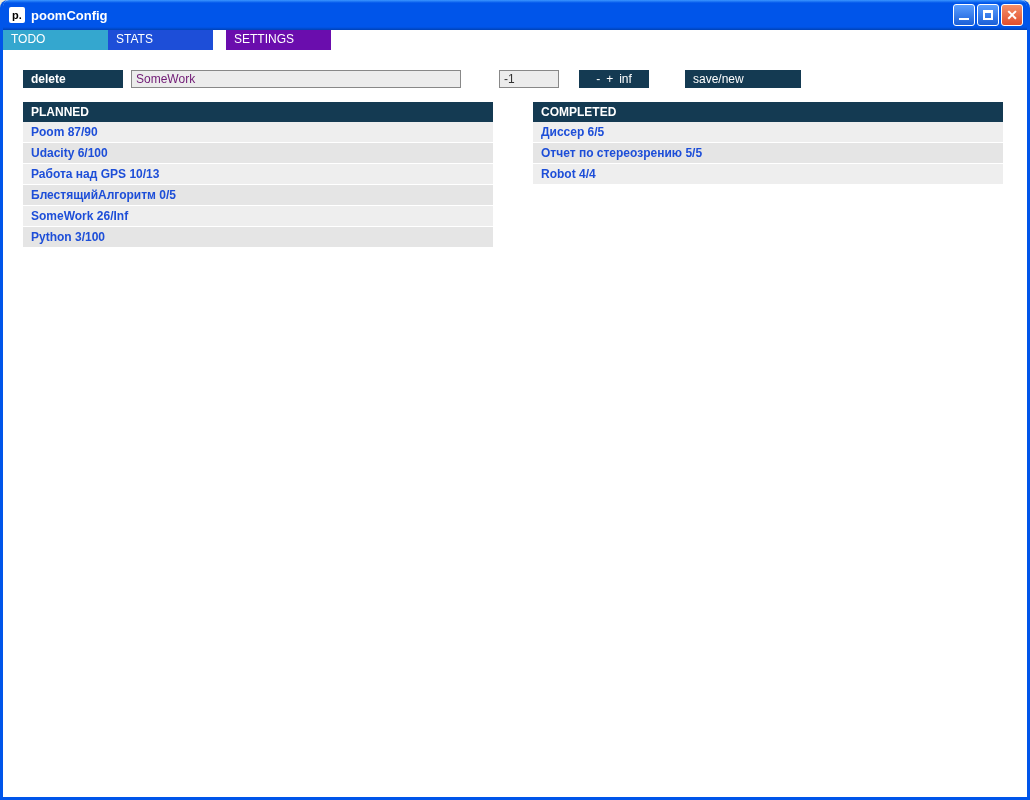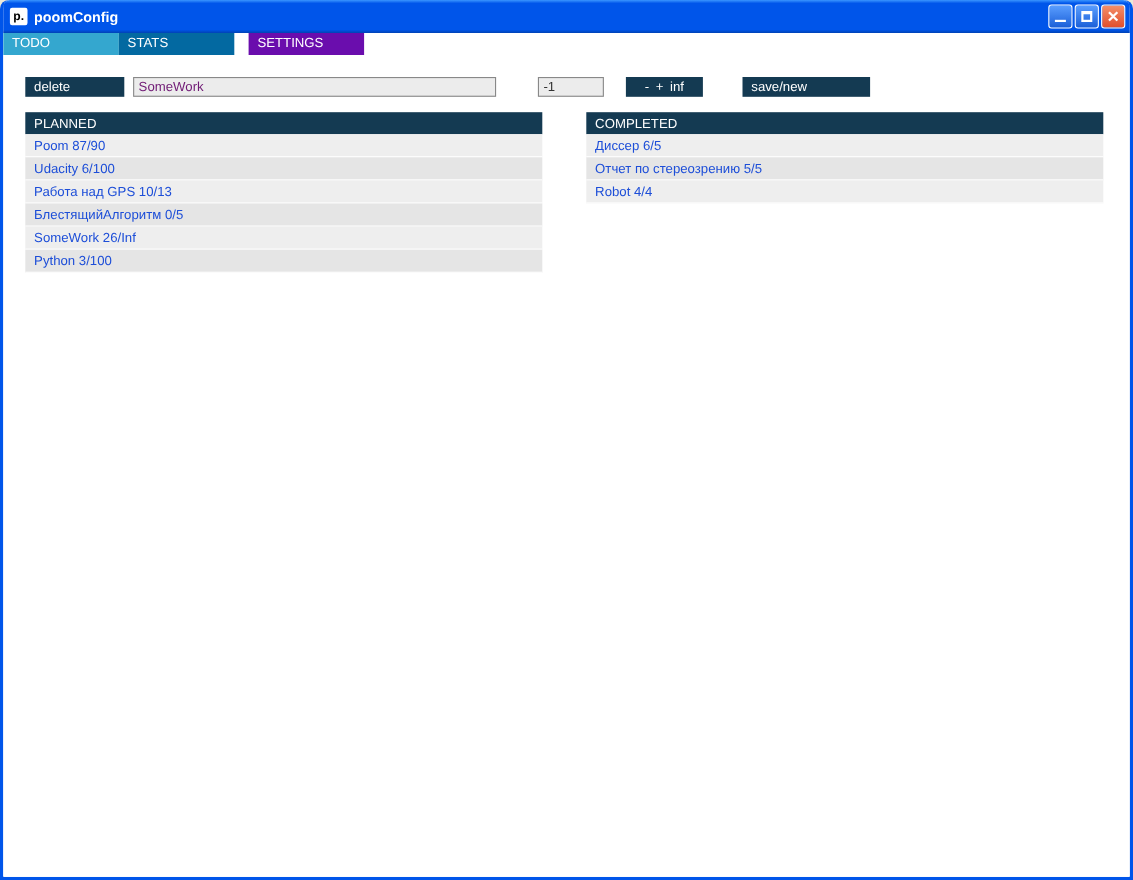--- a/index.html
+++ b/index.html
@@ -83,41 +83,41 @@
     height: 20px;
   }
   .tab {
     width: 105px;
     padding: 2px 8px;
     color: #fff;
     font-size: 12px;
     cursor: pointer;
   }
   .tab.todo { background: #34a7cf; }
-  .tab.stats { background: #0369a1; }
+  .tab.stats { background: #1d4ed8; }
   .tab.settings { background: #6a0dad; margin-left: 13px; }
 
   .toolbar {
     display: flex;
     align-items: center;
     gap: 8px;
     padding: 20px 20px 14px 20px;
   }
   .btn {
     background: #143a52;
     color: #fff;
     padding: 2px 8px;
     font-size: 12px;
     border: none;
     cursor: pointer;
     height: 18px;
     display: flex;
     align-items: center;
   }
-  .btn.delete { width: 90px; }
+  .btn.delete { width: 100px; font-weight: bold; }
   .btn.save { width: 116px; }
   .btn.pm { width: 70px; justify-content: center; gap: 6px; }
   .name-input {
     width: 330px;
     height: 18px;
     border: 1px solid #888;
     padding: 0 4px;
     font-size: 12px;
     background: #ececec;
     color: #701a75;
@@ -132,20 +132,21 @@
     color: #333;
     margin-left: 30px;
   }
   .gap-small { width: 4px; }
   .gap-big { width: 20px; }
 
   .lists {
     display: flex;
     gap: 40px;
     padding: 0 20px;
+    font-weight: bold;
   }
   .list {
     width: 470px;
   }
   .list-header {
     background: #143a52;
     color: #fff;
     padding: 3px 8px;
     font-size: 12px;
   }

